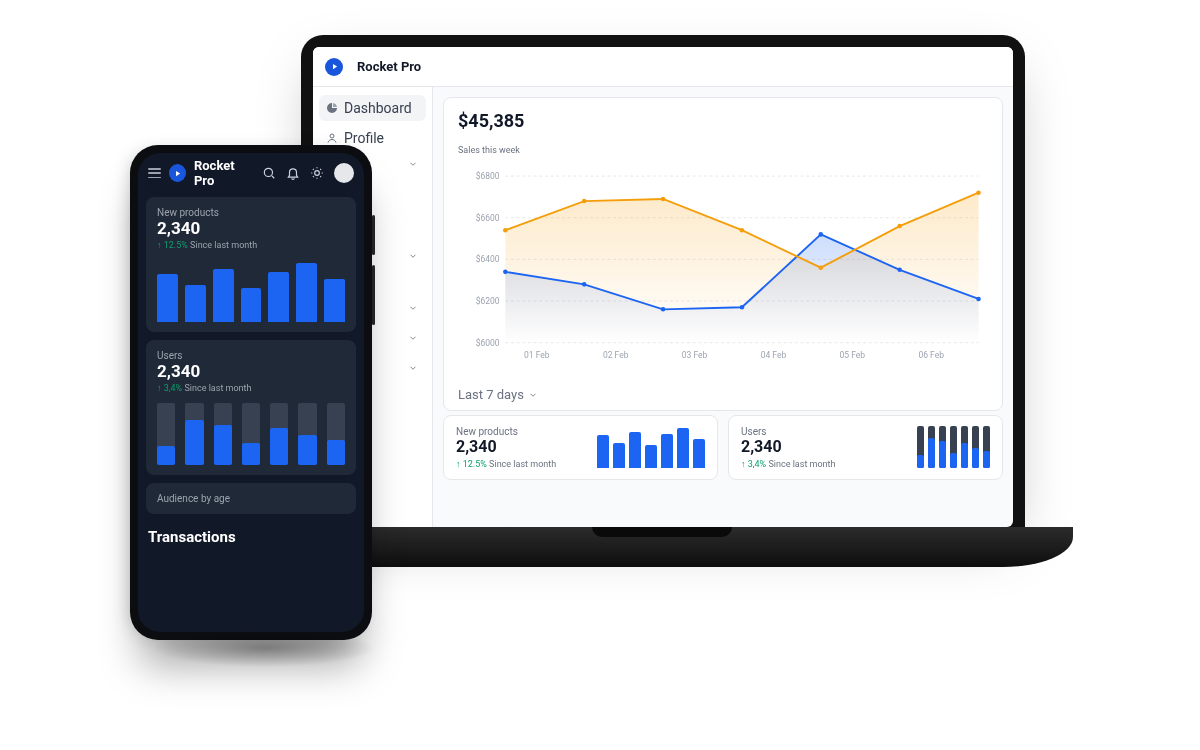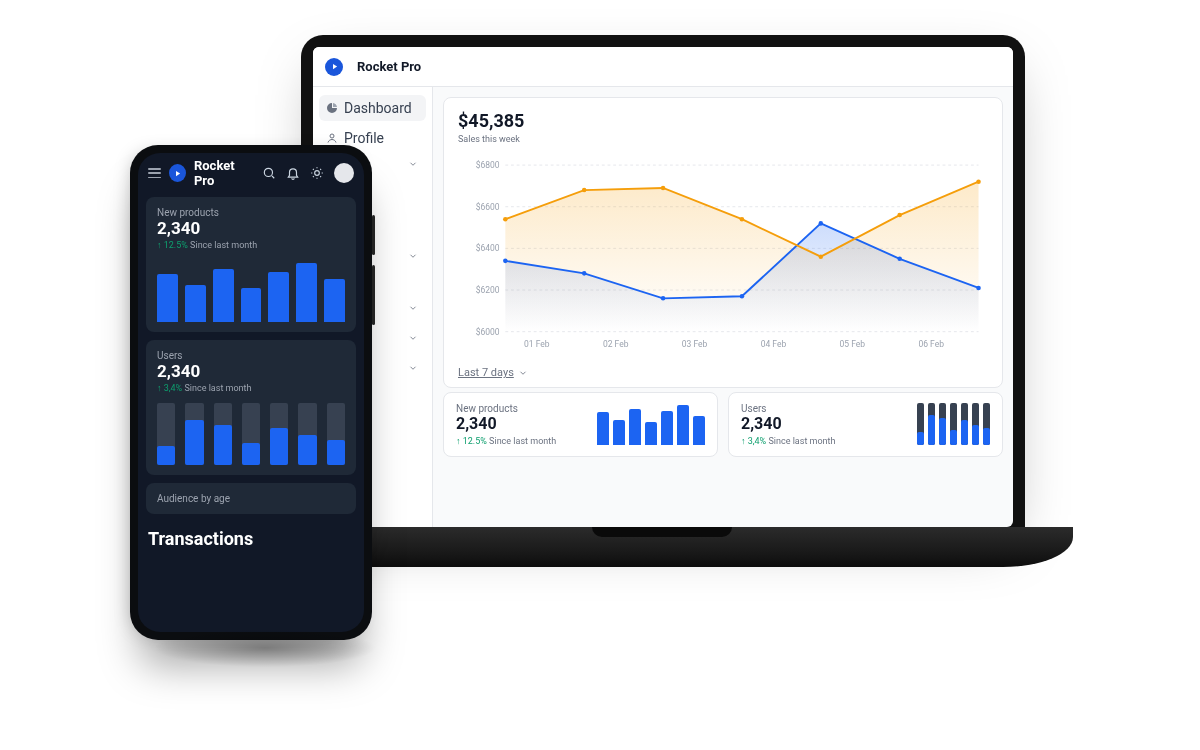--- a/index.html
+++ b/index.html
@@ -50,25 +50,25 @@
   .lt-side-item.active { background:#f3f4f6; }
   .lt-side-icon { width:12px; height:12px; display:flex; align-items:center; justify-content:center; color:#6b7280;}
   .lt-side-exp { padding:4px 8px; display:flex; justify-content:flex-end;}
   .lt-chev { width:10px; height:10px; stroke:#6b7280; }
 
   .lt-main { flex:1; overflow:hidden; padding:10px; display:flex; flex-direction:column; gap:4px;}
   .card { background:#fff; border:1px solid #e5e7eb; border-radius:8px; }
 
   .lt-chart-card { padding:12px 14px 8px 14px; }
   .lt-big { font-size:18px; font-weight:700; color:#111827; }
-  .lt-sub { font-size:9px; color:#6b7280; margin-top:3px;}
+  .lt-sub { font-size:9px; color:#6b7280; margin-top:14px;}
   .lt-chart-svg { width:100%; height:210px; display:block; margin-top:6px;}
   .lt-legend { display:flex; gap:18px; align-items:center; justify-content:center; font-size:9px; color:#6b7280; margin-top:4px;}
   .lt-legend .dot{ width:7px;height:7px;border-radius:50%; display:inline-block; margin-right:4px;}
-  .lt-range { font-size:11px; color:#6b7280; margin-top:6px; display:flex; align-items:center; gap:4px; cursor:pointer;text-decoration:underline;}
+  .lt-range { font-size:13px; color:#6b7280; margin-top:16px; display:flex; align-items:center; gap:4px; cursor:pointer;}
 
   .lt-stats-row { display:flex; gap:10px; }
   .lt-stat { flex:1; padding:10px 12px; display:flex; gap:12px; align-items:flex-start;}
   .lt-stat-title { font-size:10px; color:#6b7280;}
   .lt-stat-val { font-size:16px; font-weight:700; color:#111827;}
   .lt-trend { font-size:9px; margin-top:3px;}
   .lt-trend .pct{ color:#0e9f6e;}
   .lt-trend .txt{ color:#6b7280;}
   .lt-bars { display:flex; gap:4px; align-items:flex-end; height:42px; margin-left:auto;}
   .lt-bars span{ width:12px; border-radius:2px 2px 0 0; display:block;}
@@ -115,21 +115,21 @@
   .ph-trend .txt{ color:#9ca3af;}
   .ph-bars { display:flex; gap:7px; align-items:flex-end; height:62px; margin-top:10px;}
   .ph-bars span{ flex:1; border-radius:2px 2px 0 0; background:#1c64f2;}
   .ph-tracks { display:flex; gap:10px; align-items:flex-end; height:62px; margin-top:10px;}
   .ph-tracks span{ flex:1; background:#374151; border-radius:2px; position:relative;}
   .ph-tracks span i{ position:absolute; bottom:0; left:0; right:0; background:#1c64f2; border-radius:2px;}
   .ph-age-row { display:flex; align-items:center; gap:8px; font-size:9px; color:#9ca3af; margin-top:6px;}
   .ph-age-row .t{ width:22px;}
   .ph-age-row .track{ flex:1; height:5px; background:#374151; border-radius:3px; overflow:hidden;}
   .ph-age-row .fill{ height:100%; background:#1c64f2;}
-  .ph-h { font-size:18px; font-weight:700; color:#fff; padding:6px 2px;}
+  .ph-h { font-size:15px; font-weight:700; color:#fff; padding:6px 2px;}
 </style>
 </head>
 <body>
 
 <div class="laptop">
   <div class="laptop-screen-bezel">
     <div class="laptop-screen">
 
       <div class="lt-header">
         <div class="lt-logo">

